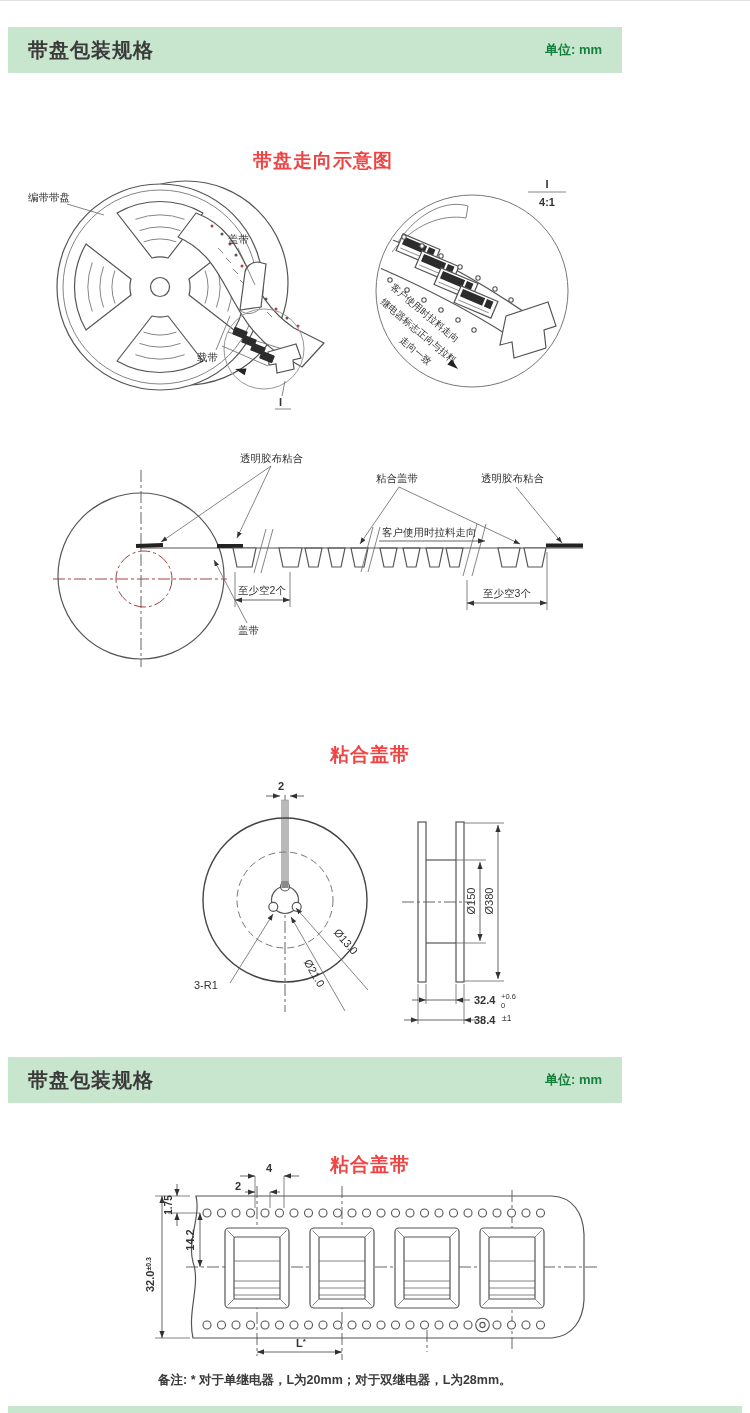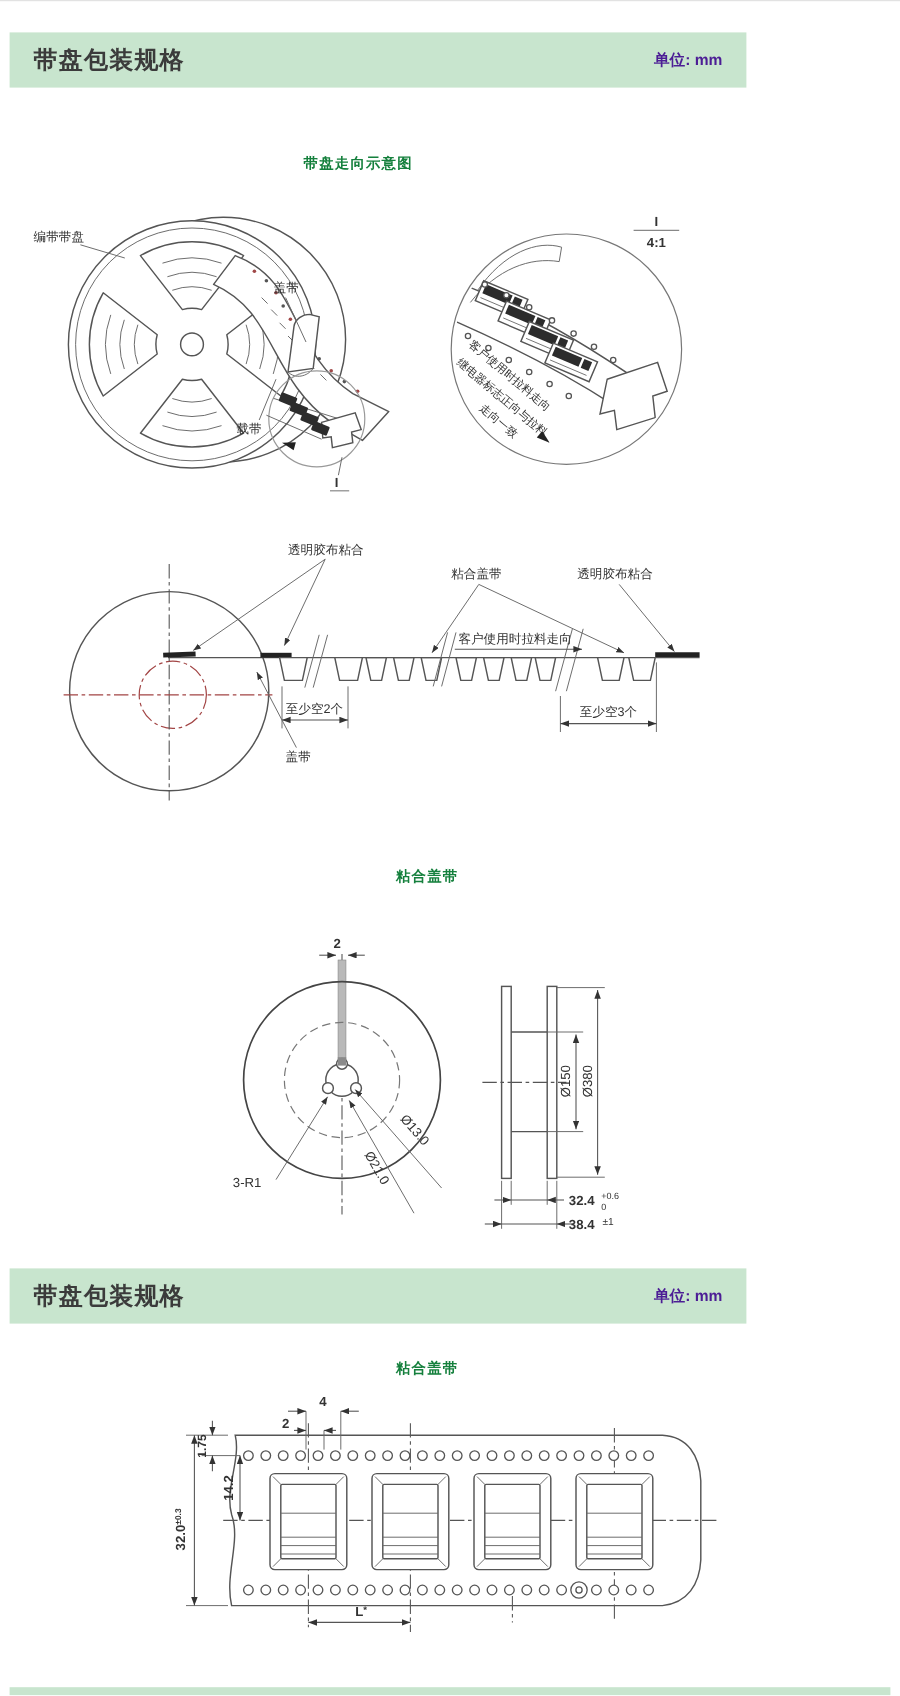--- a/index.html
+++ b/index.html
@@ -3,22 +3,22 @@
 <meta charset="utf-8">
 <style>
   html,body{margin:0;padding:0;background:#fff;}
   #page{position:relative;width:750px;height:1413px;background:#fff;overflow:hidden;
         font-family:"Liberation Sans",sans-serif;}
   .topline{position:absolute;left:0;top:0;width:750px;height:1px;background:#e2e2e2;}
   .secbar{position:absolute;left:8px;width:614px;height:46px;background:#c8e5ce;
           display:flex;align-items:center;justify-content:space-between;
           padding:0 20px;box-sizing:border-box;}
   .secbar .t{font-size:20px;font-weight:bold;color:#3b3b3b;letter-spacing:1px;}
-  .secbar .u{font-size:13px;color:#4c1d95;font-weight:bold;}
-  .dtitle{position:absolute;font-size:12px;font-weight:bold;color:#15803d;letter-spacing:1px;}
+  .secbar .u{font-size:13px;color:#15803d;font-weight:bold;}
+  .dtitle{position:absolute;font-size:19px;font-weight:bold;color:#ef4444;letter-spacing:1px;margin-top:20px;}
   .note{position:absolute;left:158px;top:1372px;font-size:12.5px;font-weight:bold;color:#3a3a3a;}
   .botbar{position:absolute;left:8px;top:1406px;width:734px;height:7px;background:#c8e5ce;}
   svg{position:absolute;left:0;}
   svg text{font-family:"Liberation Sans",sans-serif;fill:#333;}
   .lbl{font-size:10.5px;}
   .dimt{font-size:11px;}
   .smt{font-size:9.5px;}
   .ln{stroke:#555;stroke-width:1.2;fill:none;}
   .lnw{stroke:#555;stroke-width:1.2;fill:#fff;}
   .thin{stroke:#666;stroke-width:0.8;fill:none;}
@@ -512,15 +512,16 @@
     </g>
 
     <g>
       <line x1="257" y1="1352" x2="342" y2="1352" class="dim" marker-start="url(#a4)" marker-end="url(#a4)"></line>
       <text x="296" y="1347" font-size="11" font-weight="bold">
         <tspan>L</tspan><tspan font-size="8" dy="-3">*</tspan>
       </text>
     </g>
   </svg>
 
+  <div class="note">备注: * 对于单继电器，L为20mm；对于双继电器，L为28mm。</div>
 
   <div class="botbar"></div>
 </div>
 
 </body></html>

